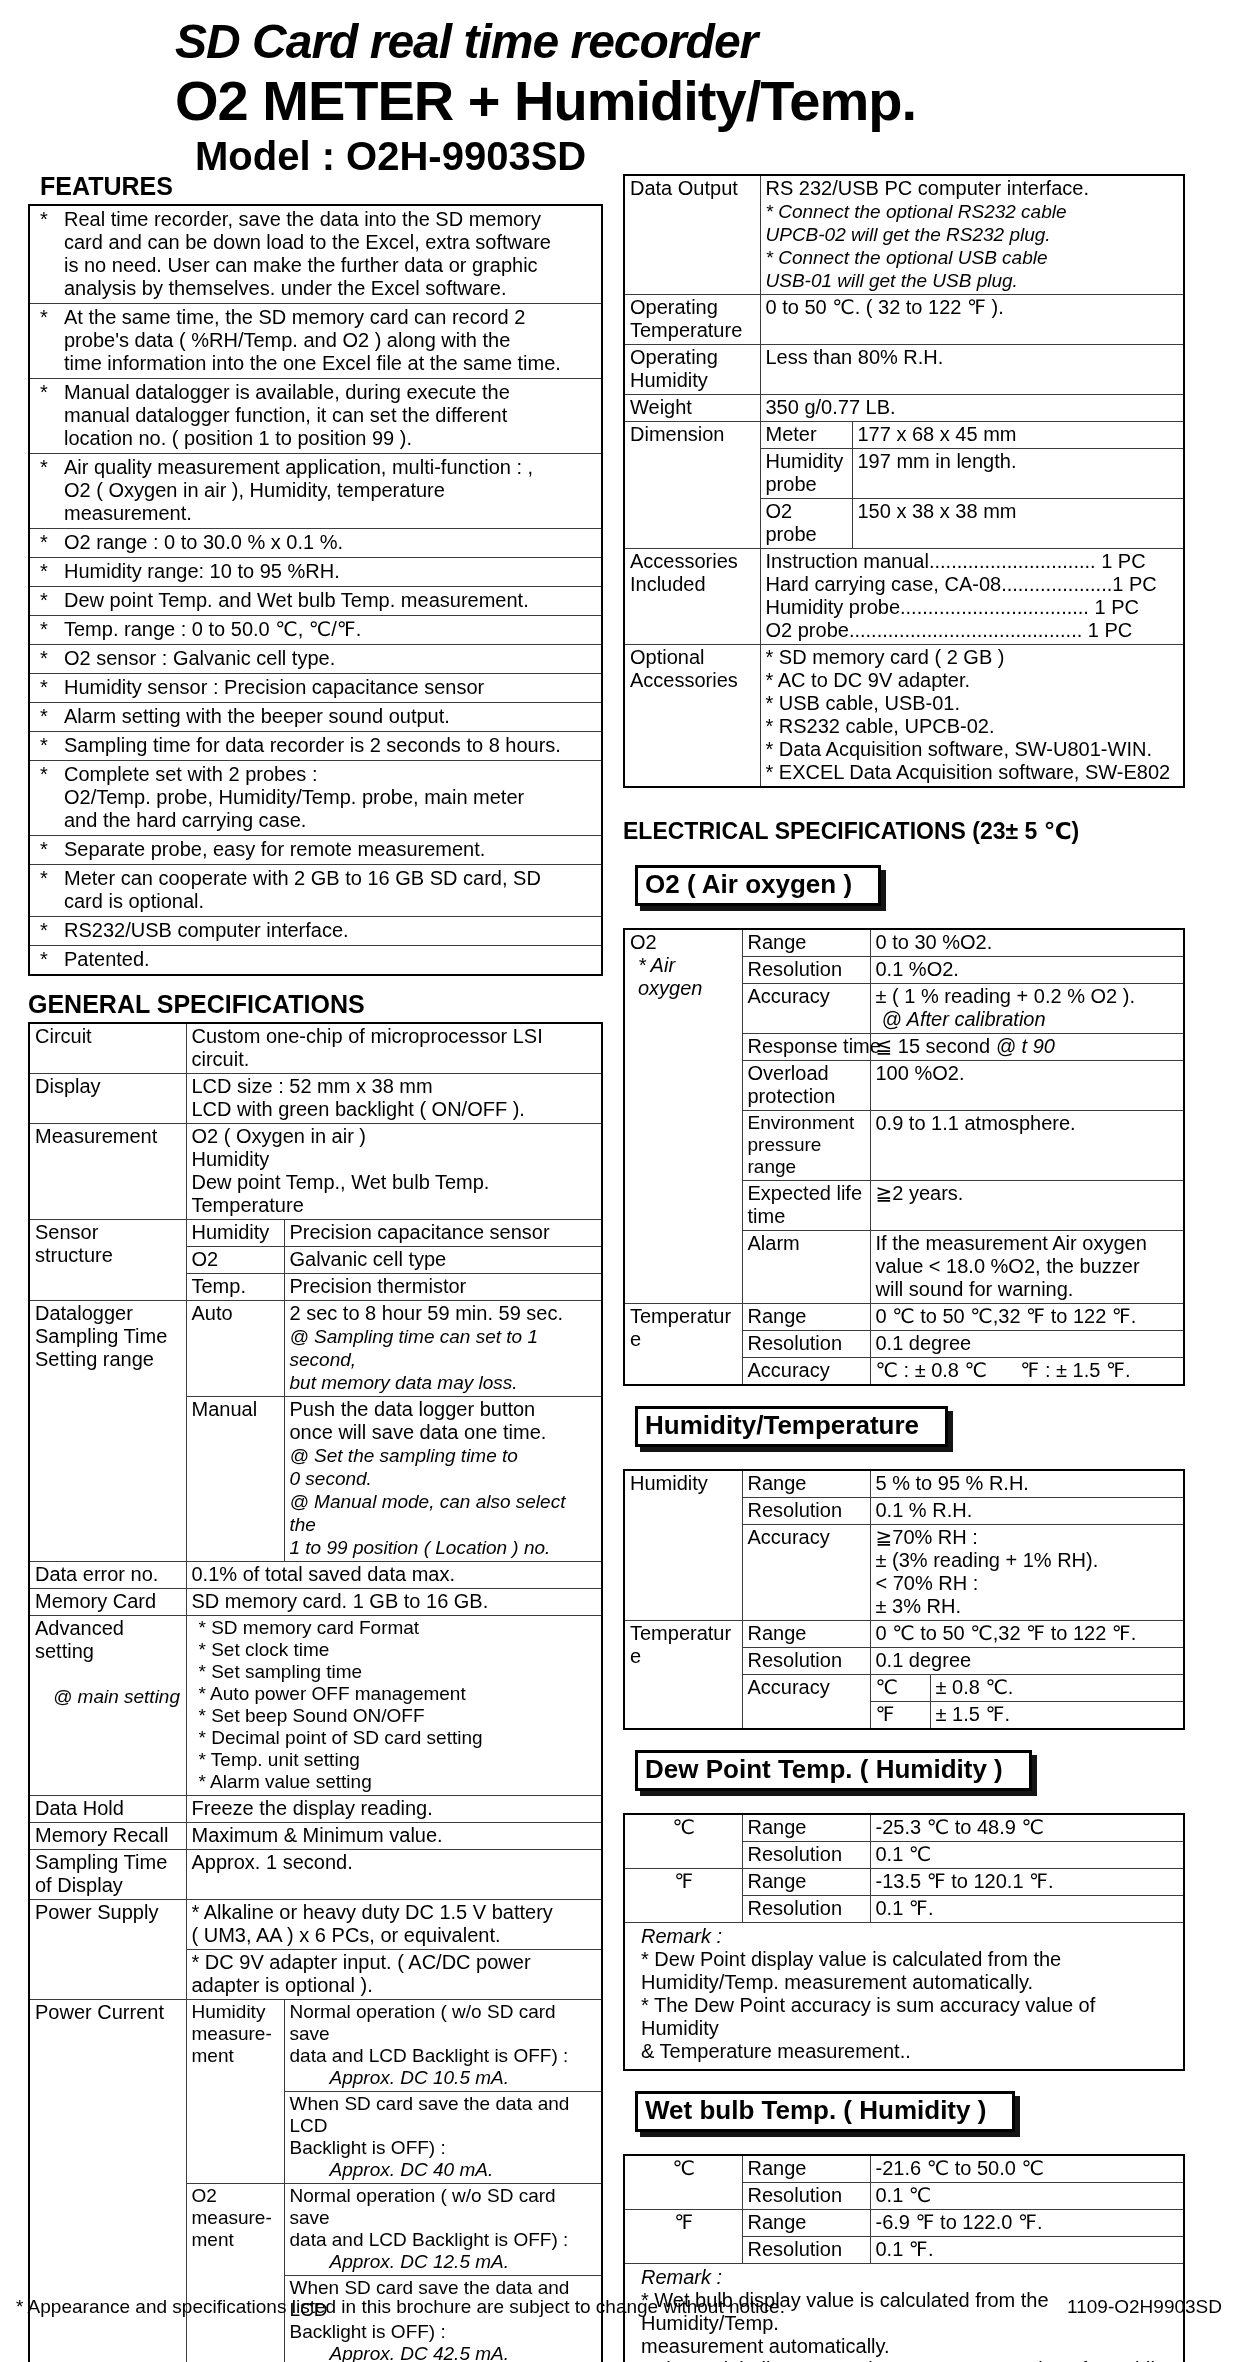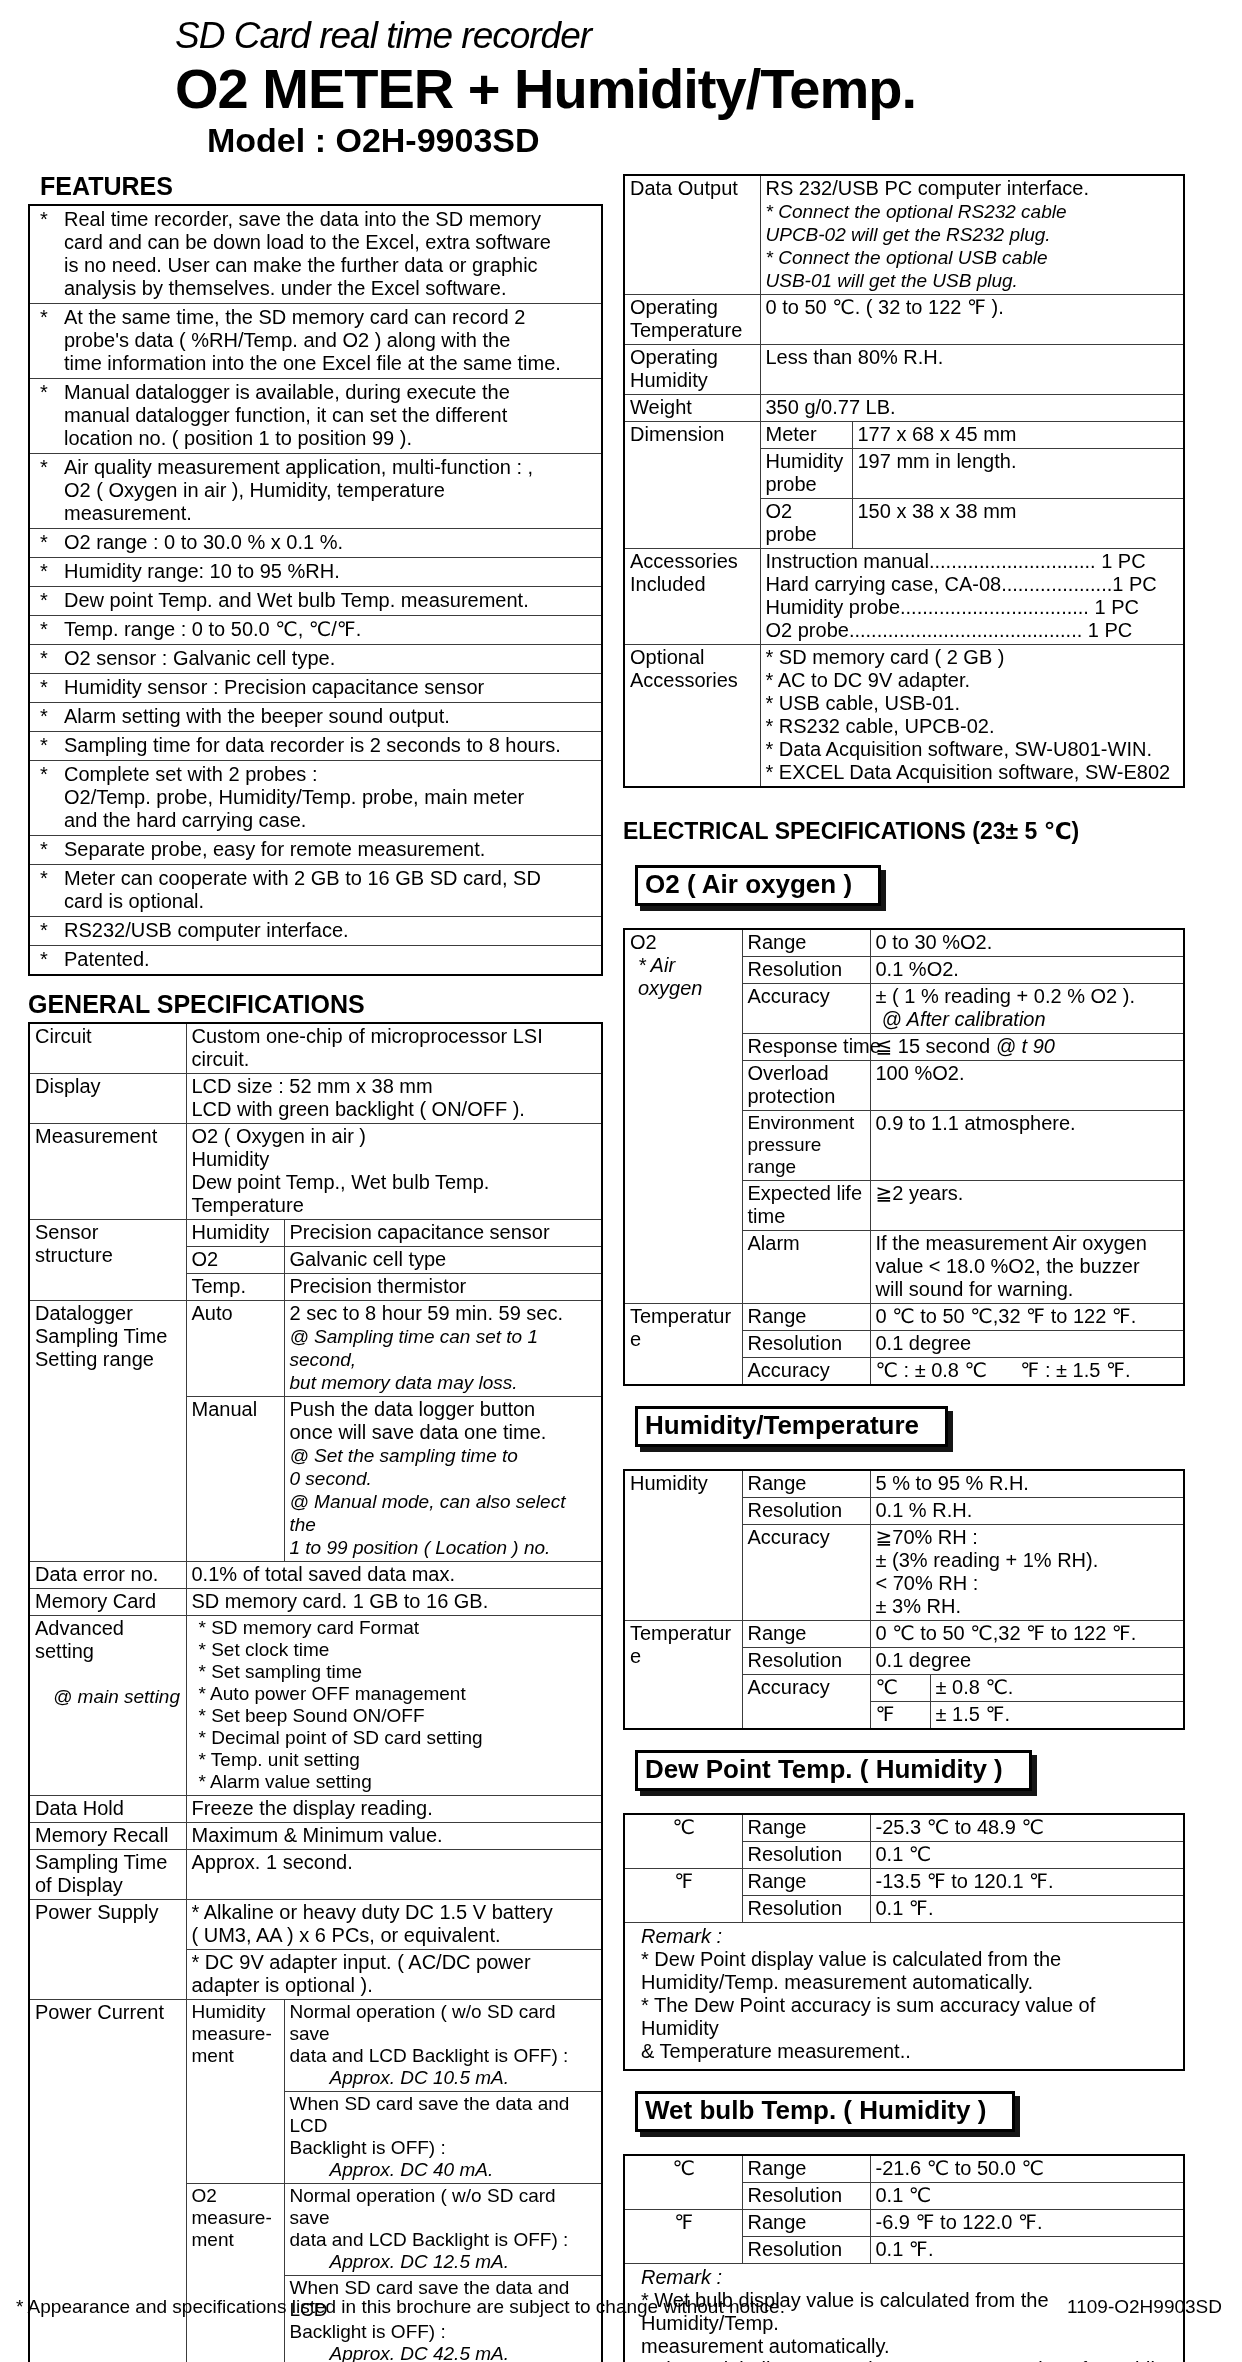--- a/index.html
+++ b/index.html
@@ -1,23 +1,23 @@
 <!DOCTYPE html>
 <html><head>
 <meta charset="utf-8">
 <style>
   html,body{margin:0;padding:0;background:#888;}
   .page{position:relative;width:1242px;height:2362px;background:#ffffff;
         font-family:"Liberation Sans","DejaVu Sans",sans-serif;color:#000;overflow:hidden;}
   .ml{white-space:pre-line;}
   .it{font-style:italic;}
   .title-block{position:absolute;left:175px;top:16px;}
-  .t1{font-size:37px;font-weight:normal;font-style:italic;line-height:1.1;letter-spacing:-1px;}
+  .t1{font-size:48px;font-weight:bold;font-style:italic;line-height:1.1;letter-spacing:-1px;}
   .t2{font-size:56px;font-weight:bold;line-height:1.15;letter-spacing:-1px;}
-  .t3{font-size:34px;font-weight:bold;line-height:1.15;margin-left:32px;}
+  .t3{font-size:40px;font-weight:bold;line-height:1.15;margin-left:20px;}
   .col-left{position:absolute;left:28px;top:172px;width:575px;}
   .col-right{position:absolute;left:623px;top:174px;width:562px;}
   .sec-title{font-size:25px;font-weight:bold;margin:0 0 3px 10px;}
   .gs-title{margin-top:14px;}
   table{border-collapse:collapse;width:100%;table-layout:fixed;}
   table.boxed{border:2px solid #000;}
   td{border:1px solid #3c3c3c;vertical-align:top;font-size:20px;line-height:23px;padding:1px 4px 2px 5px;word-wrap:break-word;}
   .feat-table td{padding:2px 4px 3px 34px;position:relative;}
   .feat-table .star{position:absolute;left:10px;top:2px;}
   .small{font-size:19px;line-height:22px;}

